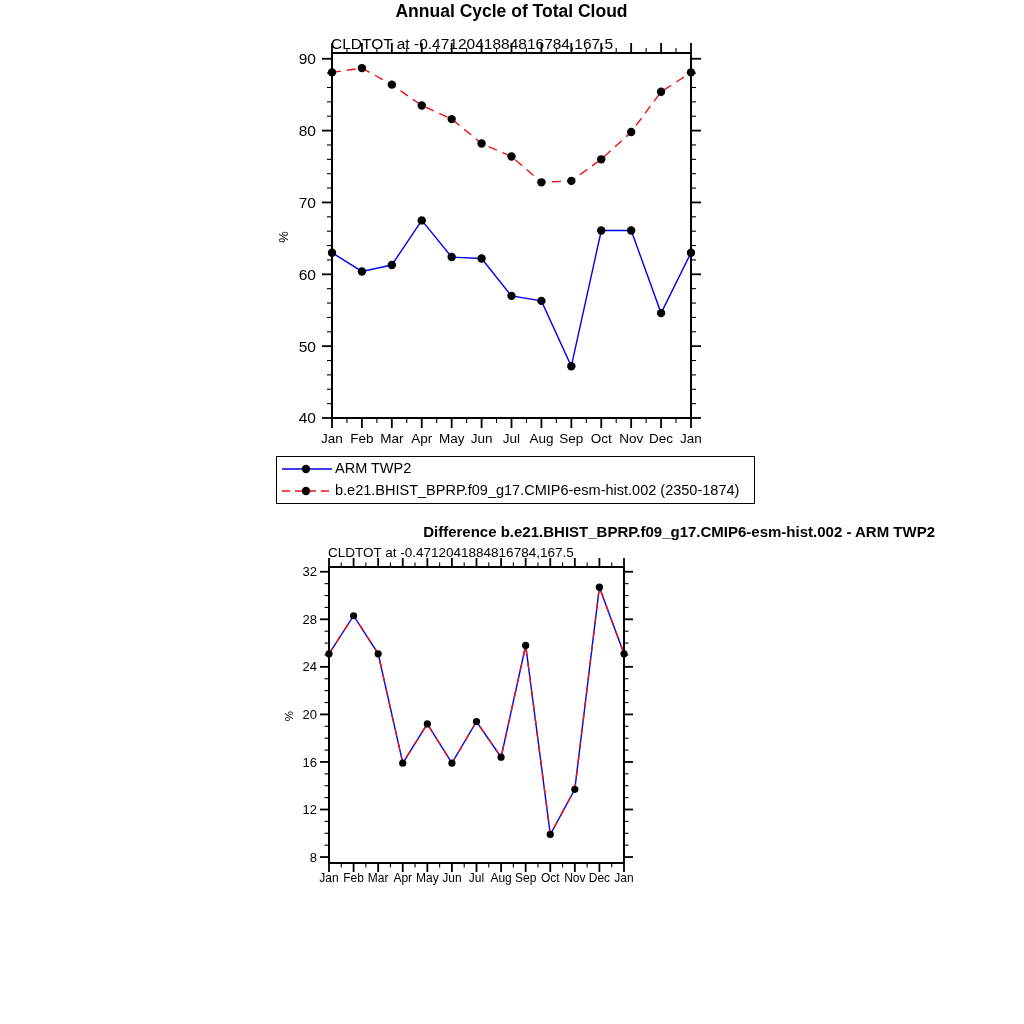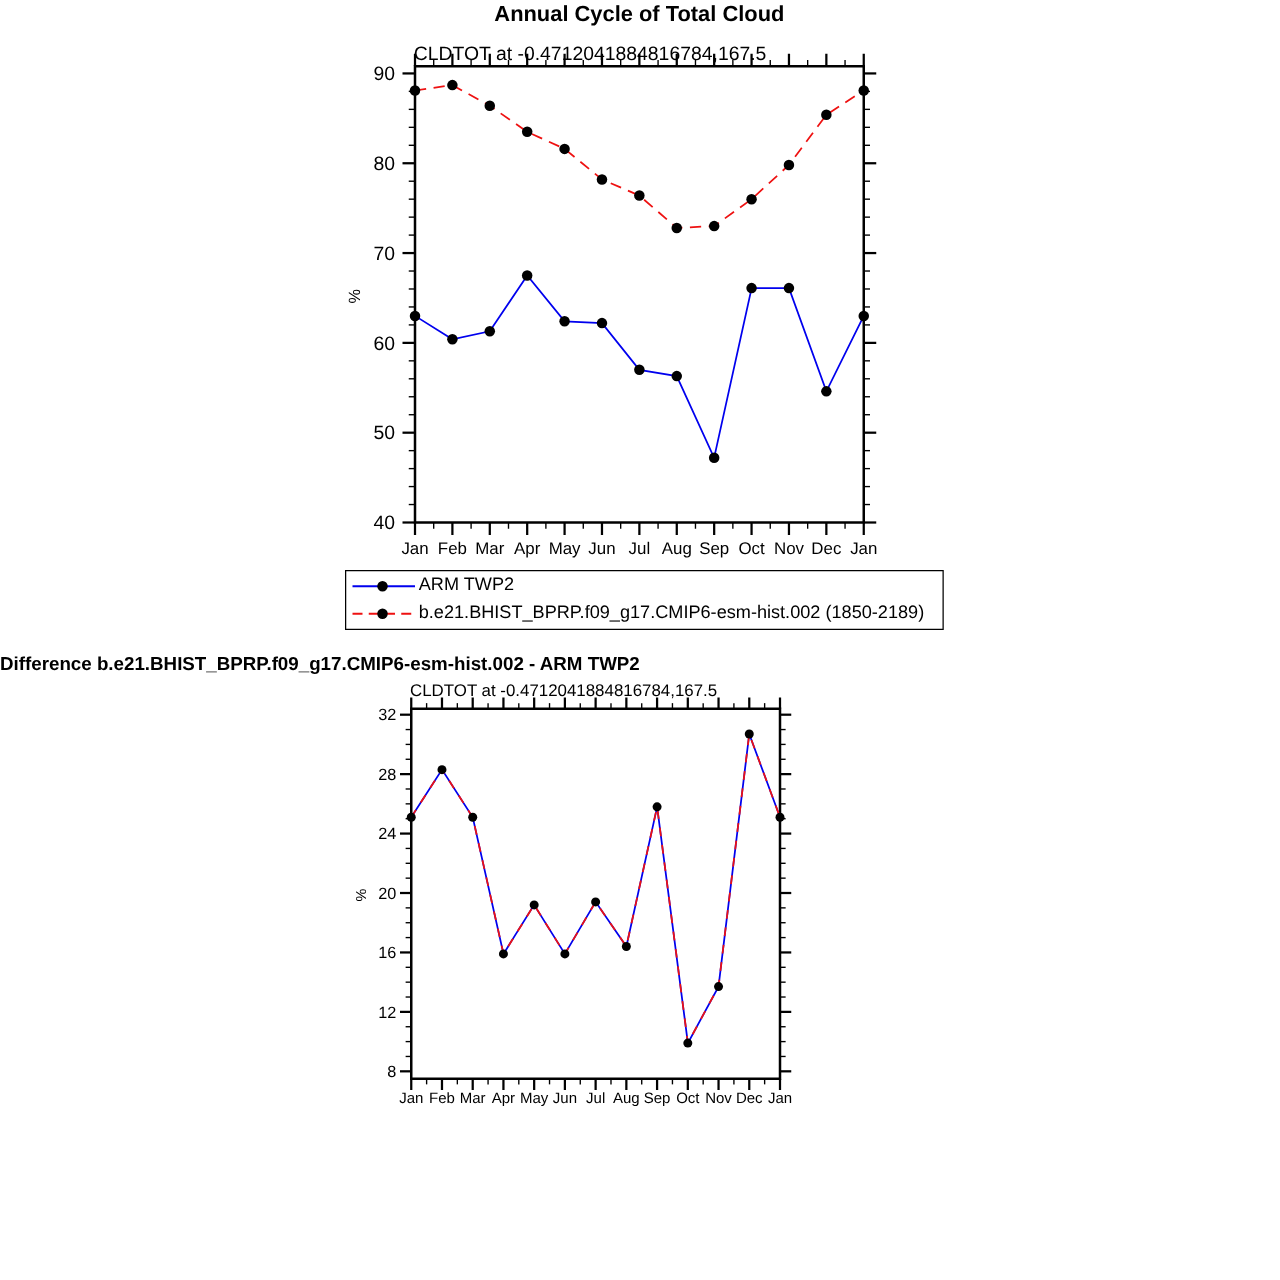--- a/index.html
+++ b/index.html
@@ -7,21 +7,21 @@
         font-family:"Liberation Sans","DejaVu Sans",sans-serif;color:#000;}
   .abs{position:absolute;}
   #main-title{left:332px;top:1px;width:359px;text-align:center;font-size:17.5px;font-weight:bold;white-space:nowrap;}
   #subtitle1{left:331px;top:35px;font-size:15.5px;white-space:nowrap;}
   #plots-svg{left:0;top:0;}
   #legend{left:276px;top:456px;width:479px;height:48px;border:1px solid #000;box-sizing:border-box;
           display:flex;flex-direction:column;justify-content:space-evenly;padding-left:4px;}
   .legend-row{display:flex;align-items:flex-start;white-space:nowrap;}
   .legend-row svg{flex:0 0 auto;}
   .legend-label{font-size:14.5px;margin-left:2px;}
-  #title2{left:0;top:523px;width:935px;text-align:left;font-size:15px;font-weight:bold;white-space:nowrap;}
+  #title2{left:0;top:523px;width:935px;text-align:right;font-size:15px;font-weight:bold;white-space:nowrap;}
   #subtitle2{left:328px;top:545px;font-size:13.5px;white-space:nowrap;}
   svg text{font-family:"Liberation Sans","DejaVu Sans",sans-serif;fill:#000;}
 </style>
 </head>
 <body>
 
 <div id="page">
 
   <div id="main-title" class="abs">Annual Cycle of Total Cloud</div>
 
@@ -342,21 +342,21 @@
           <line x1="1" y1="9" x2="51" y2="9" stroke="#0000ee" stroke-width="1.5"></line>
           <circle cx="25" cy="9" r="4.2" fill="#000000"></circle>
         </svg>
       <span class="legend-label">ARM TWP2</span>
     </div>
     <div class="legend-row">
       <svg width="52" height="18">
           <line x1="1" y1="9" x2="51" y2="9" stroke="#ee1111" stroke-width="1.5" stroke-dasharray="8,5"></line>
           <circle cx="25" cy="9" r="4.2" fill="#000000"></circle>
         </svg>
-      <span class="legend-label">b.e21.BHIST_BPRP.f09_g17.CMIP6-esm-hist.002 (1850-2189)</span>
+      <span class="legend-label">b.e21.BHIST_BPRP.f09_g17.CMIP6-esm-hist.002 (2350-1874)</span>
     </div>
   </div>
 
   <div id="title2" class="abs">Difference b.e21.BHIST_BPRP.f09_g17.CMIP6-esm-hist.002 - ARM TWP2</div>
 
   <div id="subtitle2" class="abs">CLDTOT at -0.4712041884816784,167.5</div>
 
 </div>
 
 </body></html>

